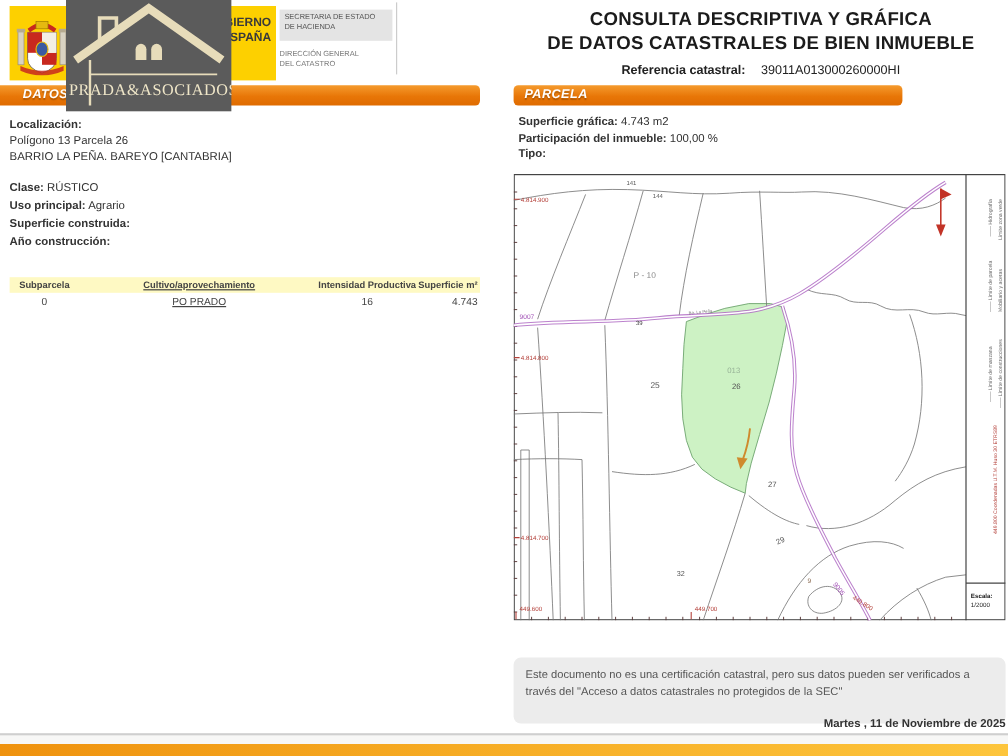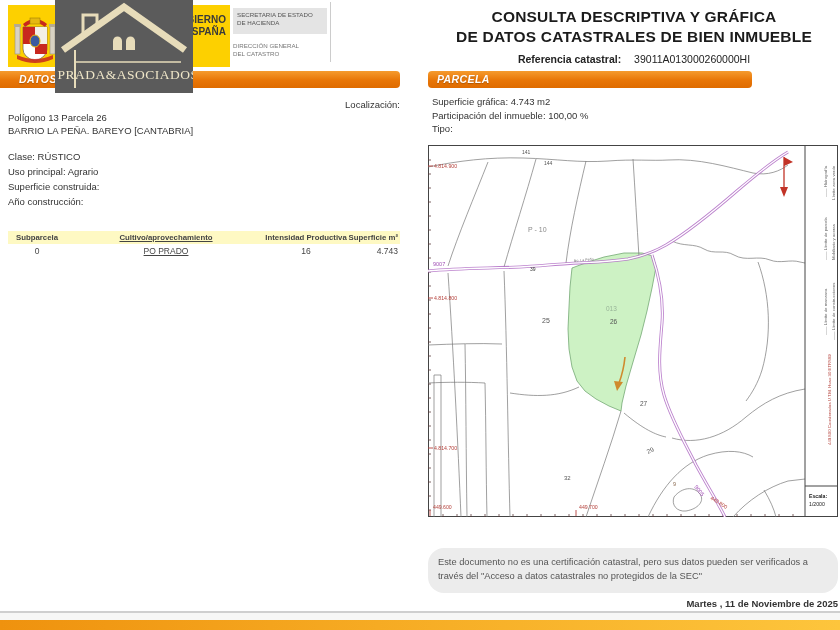--- a/index.html
+++ b/index.html
@@ -22,31 +22,31 @@
 
   .orange-bar{top:71px;height:17px;z-index:2;color:#fff;font-weight:bold;font-style:italic;
       font-size:10.5px;line-height:17px;padding-left:9px;letter-spacing:.4px;box-sizing:border-box;
       background:linear-gradient(180deg,#f59b2e 0%,#e87607 55%,#df6b00 100%);
       text-shadow:0 1px 1px rgba(120,60,0,.5);}
   .bar-datos{left:0;width:400px;border-radius:0 4px 4px 0;padding-left:19px;}
   .bar-parcela{left:428px;width:324px;border-radius:4px;}
 
   
   .lp{left:8px;width:392px;font-size:9.5px;color:#333;}
-  .bold{font-weight:normal;text-align:right;}
+  .bold{font-weight:bold;}
   .cultivo-table{left:8px;top:231px;width:392px;font-size:8.5px;}
   .ct-row{display:grid;grid-template-columns:58px 198px 84px 52px;align-items:center;}
   .ct-head{background:#fef9c3;font-weight:bold;font-size:7.8px;color:#444;height:13px;line-height:13px;}
   .ct-body{height:14px;line-height:14px;color:#444;}
   .c-c{text-align:center;} .c-l{text-align:center;padding-left:2px;text-decoration:underline;} .c-r{text-align:right;padding-right:2px;}
 
   
   .rp{left:432px;top:95px;width:400px;font-size:9.5px;line-height:13.5px;color:#333;}
 
-  .disclaimer{left:428px;top:548px;width:410px;height:45px;background:#ececec;border-radius:16px;
+  .disclaimer{left:428px;top:548px;width:410px;height:55px;background:#ececec;border-radius:6px;
       box-sizing:border-box;padding:7px 10px;font-size:9.3px;line-height:14px;color:#555;}
   .datefoot{left:428px;top:598px;width:410px;text-align:right;font-size:9.5px;font-weight:bold;color:#333;}
   .sep-line{left:0;top:611px;width:840px;height:0;border-top:2px solid #cfcfcf;}
   .foot-band{left:0;top:613px;width:840px;height:17px;background:#f7f7f6;}
   .foot-orange{left:0;top:620px;width:840px;height:10px;
       background:linear-gradient(90deg,#ef920e,#f6ab23 45%,#fdc53c);}
   svg{display:block;}
 </style>
 </head>
 <body>

